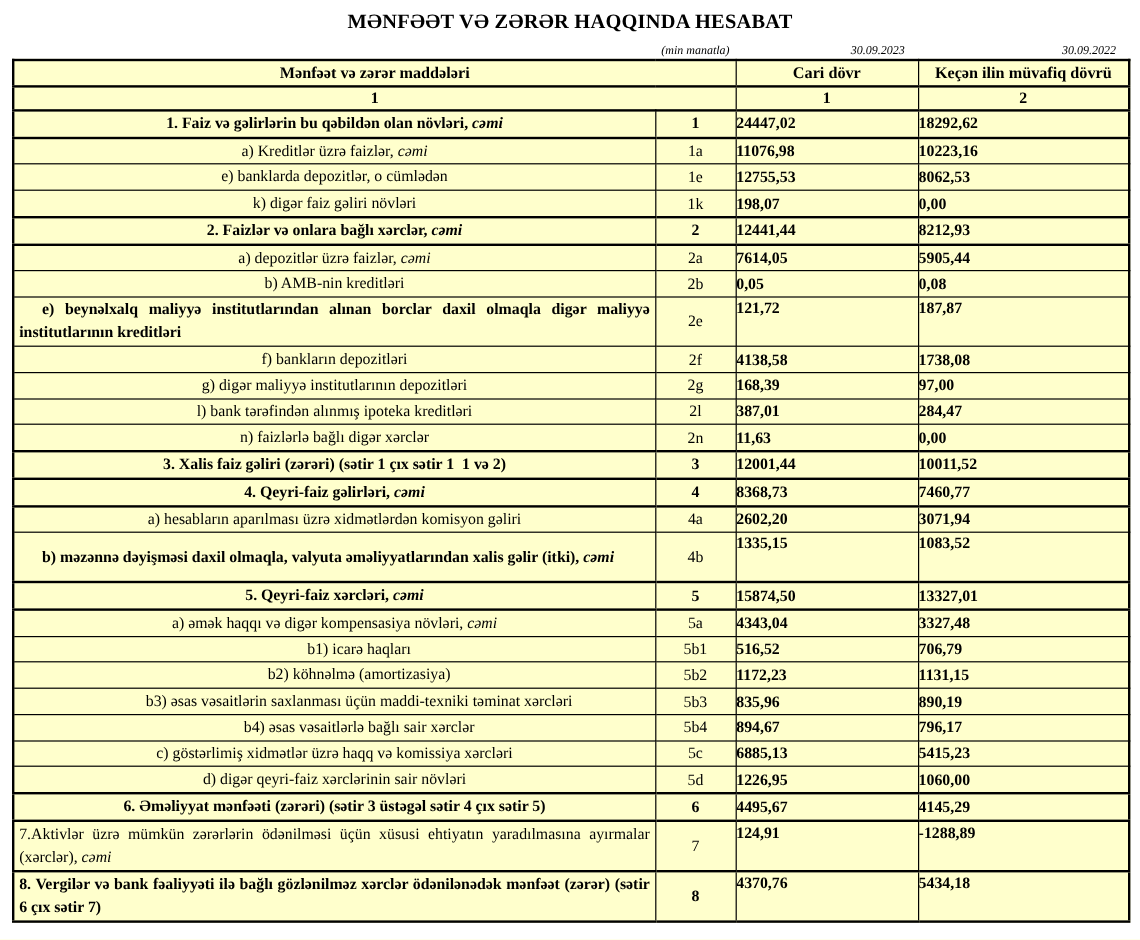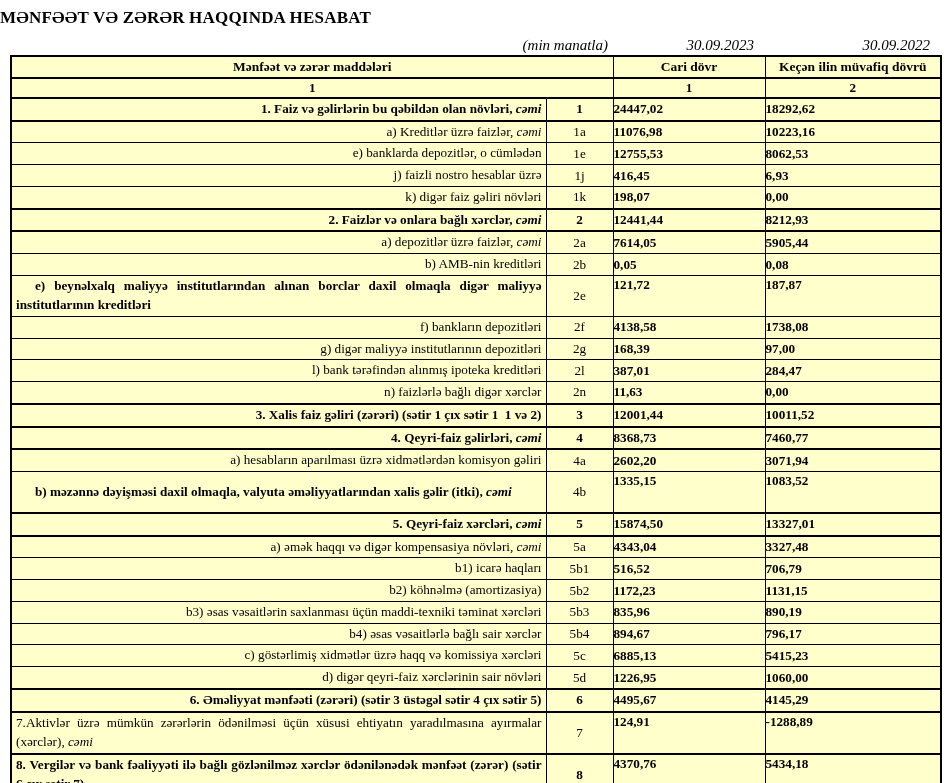--- a/index.html
+++ b/index.html
@@ -3,26 +3,26 @@
 <meta charset="utf-8">
 <style>
   html,body{margin:0;padding:0;}
   body{
     width:950px;height:783px;background:#ffffff;color:#000;
     font-family:"Liberation Serif", serif;
     -webkit-font-smoothing:antialiased;
   }
   .page{position:relative;width:950px;height:783px;overflow:hidden;}
   .title{
-    margin:8px 0 9px 0;text-align:left;
+    margin:8px 0 9px 0;text-align:center;
     font-size:17px;font-weight:bold;letter-spacing:.2px;font-family:Liberation Serif, serif;
   }
   .meta-row{
     display:flex;width:930px;margin:0 0 1px 10px;
-    font-style:italic;font-size:15px;align-items:flex-end;
+    font-style:italic;font-size:10px;align-items:flex-end;
   }
   .meta-unit{width:602px;text-align:right;padding-right:4px;box-sizing:border-box;}
   .meta-date-cur{width:152px;text-align:right;padding-right:10px;box-sizing:border-box;}
   .meta-date-pri{width:176px;text-align:right;padding-right:10px;box-sizing:border-box;}
 
   table.report{
     border-collapse:collapse;table-layout:fixed;
     margin-left:10px;width:930px;
     background:#FFFFCC;
     border:2.5px solid #000;
@@ -31,21 +31,21 @@
   col.c1{width:535px;} col.c2{width:67px;} col.c3{width:152px;} col.c4{width:176px;}
 
   th,td{border:1px solid #000;padding:0;overflow:hidden;}
   thead th{font-weight:bold;text-align:center;font-size:13.5px;margin-top:32px;}
   tr.head-row th{height:20px;border-bottom:2px solid #000;}
   tr.num-row th{height:18px;border-bottom:2.5px solid #000;font-size:13.2px;}
 
   tbody td{height:18px;vertical-align:middle;}
   tr.two td{height:38px;}
 
-  td.c-label{text-align:right;padding:1px 4px 1px 4px;line-height:1.42;}
+  td.c-label{text-align:center;padding:1px 4px 1px 4px;line-height:1.42;}
   tr.sub  td.c-label{}
   tr.sub2 td.c-label{padding-left:45px;}
   tr.two  td.c-label{text-align:justify;}
   tr.two.sub td.c-label{padding-left:4px;text-indent:19px;font-weight:bold;}
 
   td.c-code{text-align:center;}
   td.c-val{text-align:left;padding-right:7px;font-weight:bold;}
   tr.two td.c-val{vertical-align:top;padding-top:1px;}
   tr.two td.c-code{vertical-align:middle;}
 
@@ -99,26 +99,20 @@
     <td class="c-val">11076,98</td>
     <td class="c-val">10223,16</td>
   </tr>
         <tr class="sub">
     <td class="c-label"><span class="lbl">e) banklarda depozitlər, o cümlədən</span></td>
     <td class="c-code">1e</td>
     <td class="c-val">12755,53</td>
     <td class="c-val">8062,53</td>
   </tr>
         <tr class="sub">
-    <td class="c-label"><span class="lbl">j) faizli nostro hesablar üzrə</span></td>
-    <td class="c-code">1j</td>
-    <td class="c-val">416,45</td>
-    <td class="c-val">6,93</td>
-  </tr>
-        <tr class="sub">
     <td class="c-label"><span class="lbl">k) digər faiz gəliri növləri</span></td>
     <td class="c-code">1k</td>
     <td class="c-val">198,07</td>
     <td class="c-val">0,00</td>
   </tr>
         <tr class="section">
     <td class="c-label"><span class="lbl">2. Faizlər və onlara bağlı xərclər, </span><span class="sfx">cəmi</span></td>
     <td class="c-code">2</td>
     <td class="c-val">12441,44</td>
     <td class="c-val">8212,93</td>

